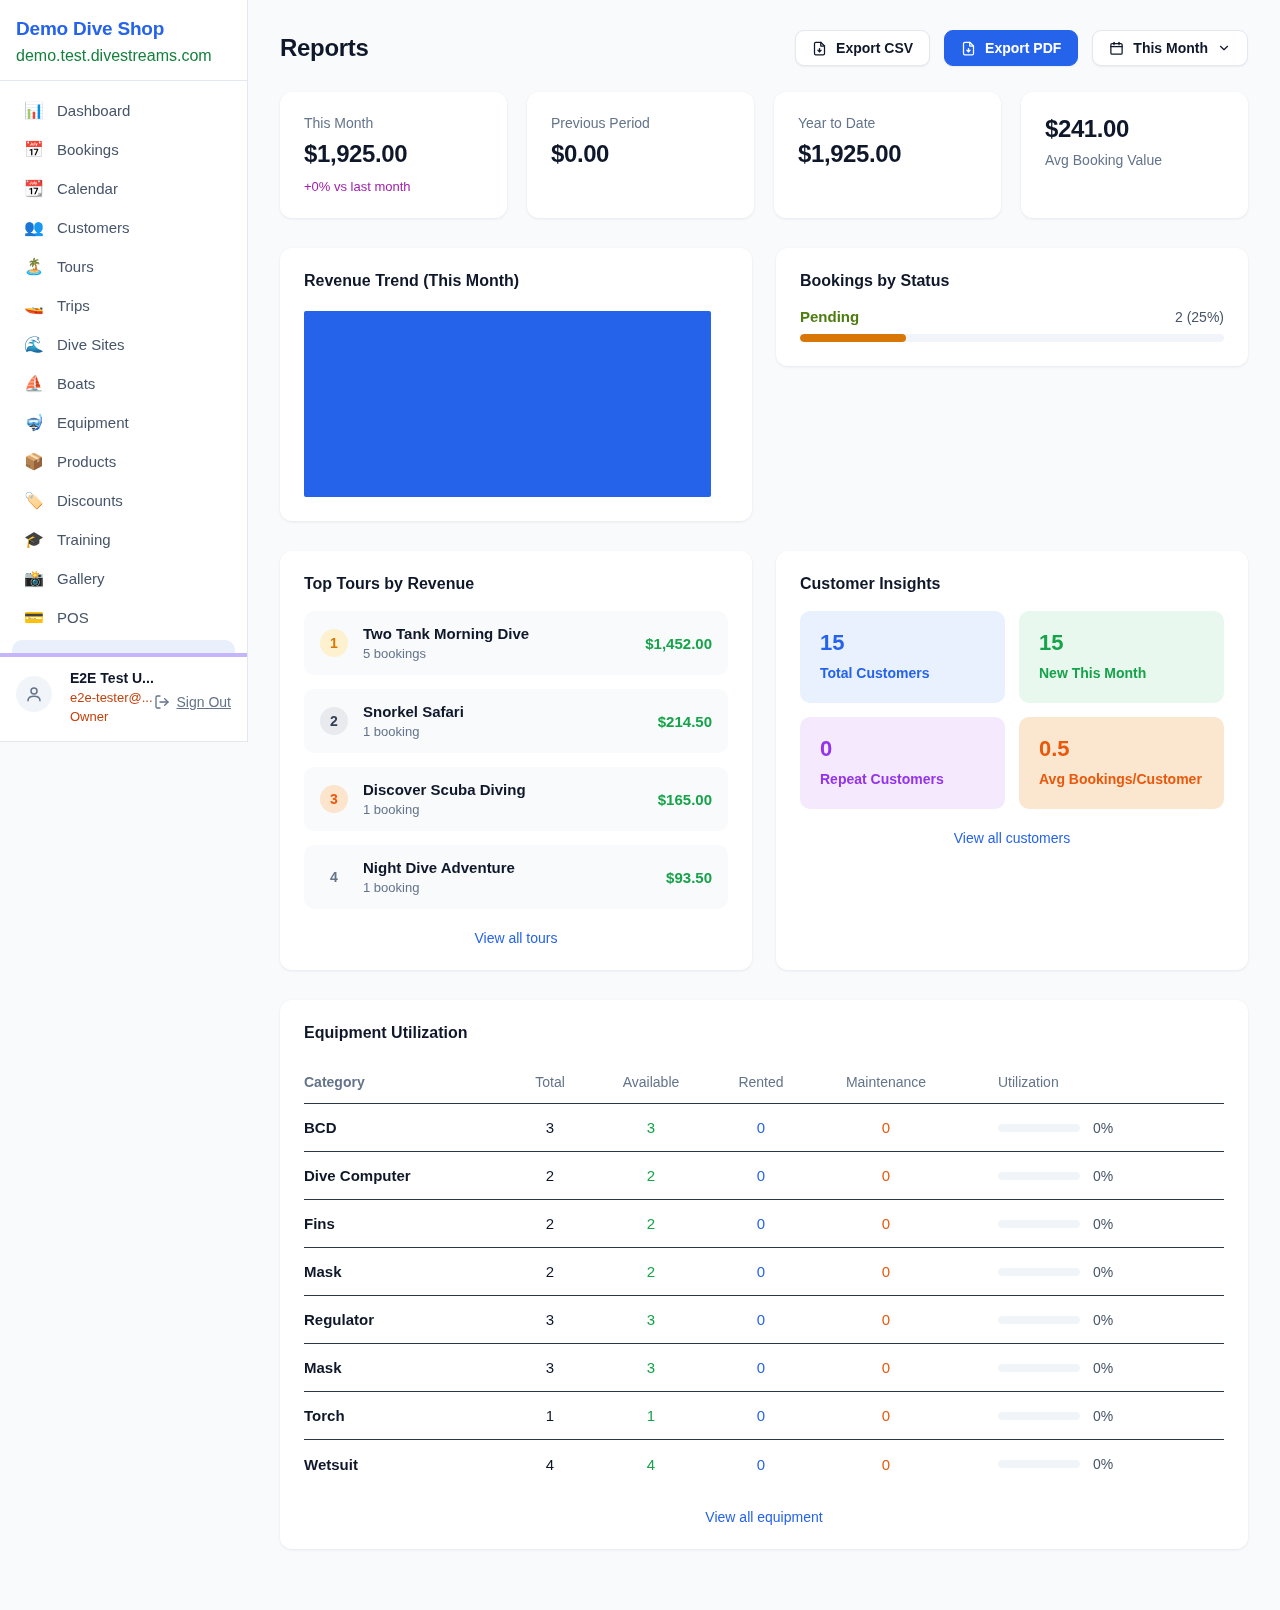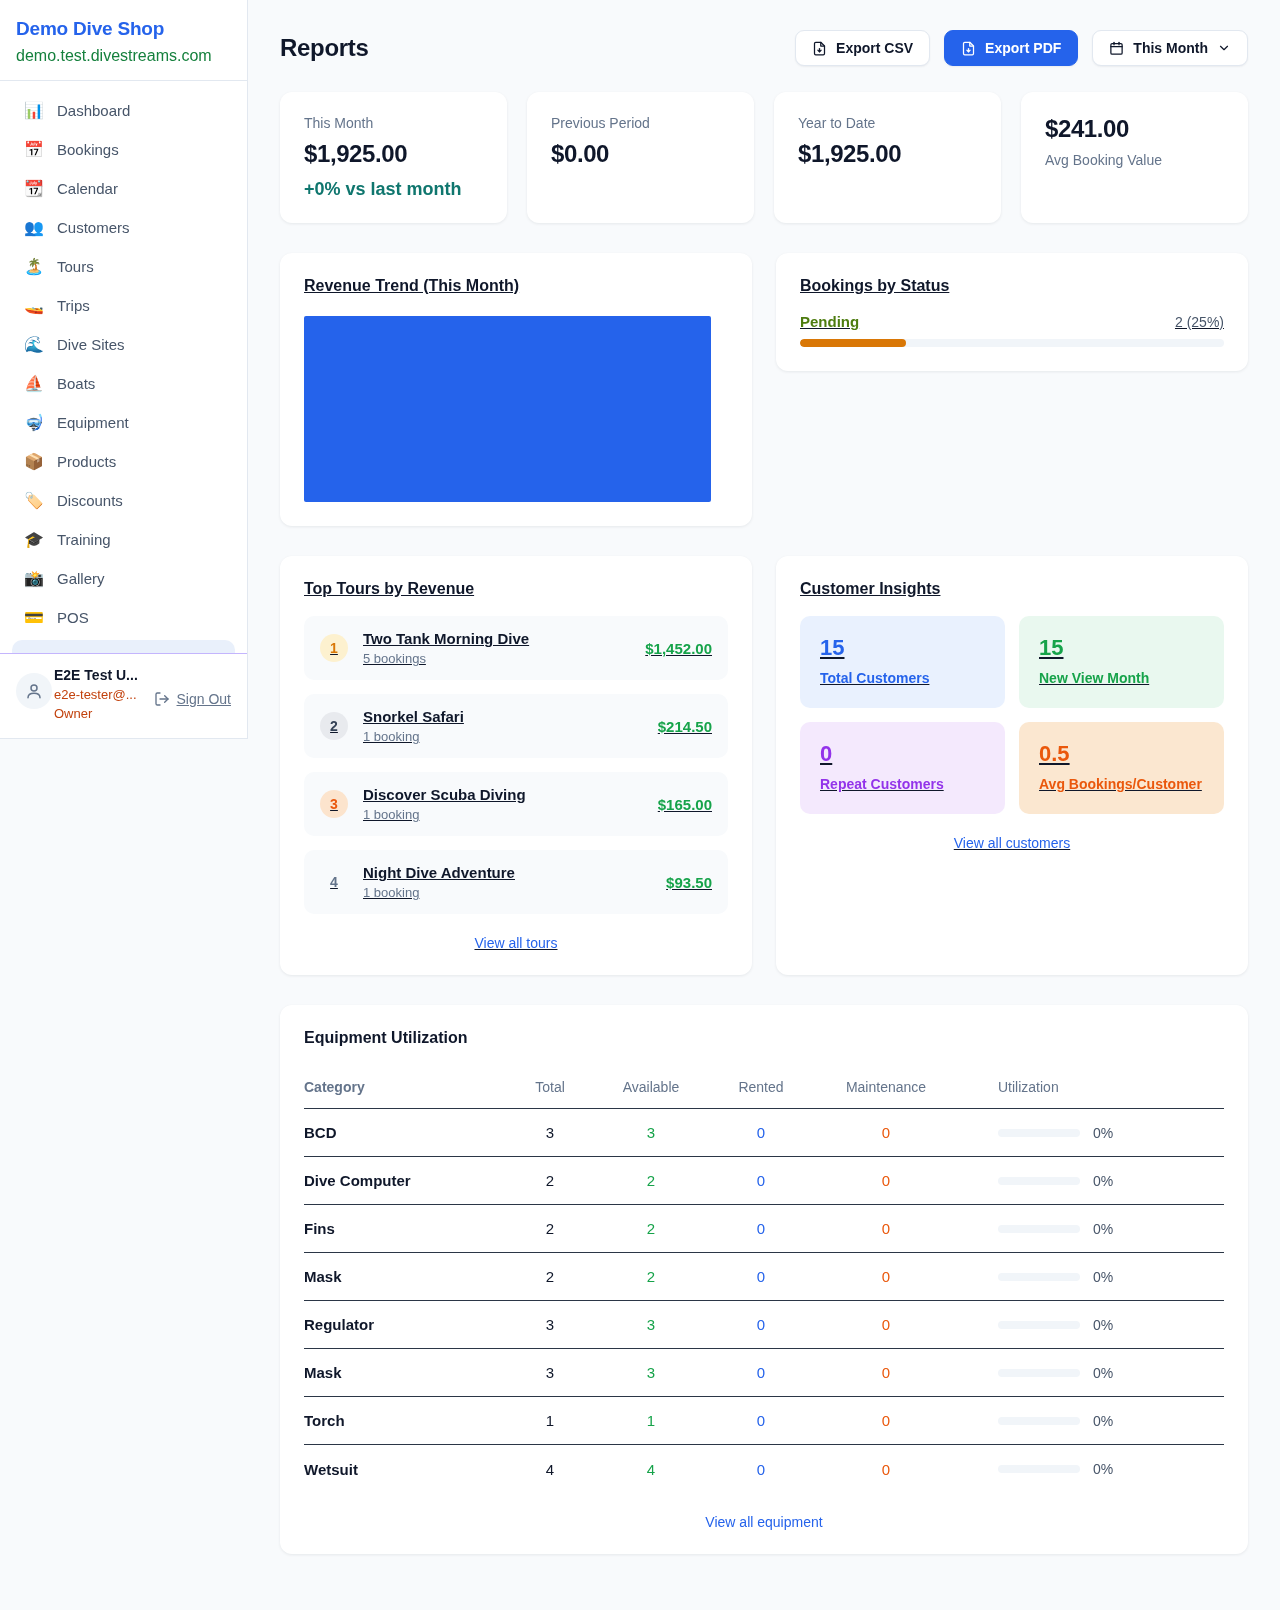--- a/index.html
+++ b/index.html
@@ -15,21 +15,21 @@
     border-right:1px solid #e2e8f0; border-bottom:1px solid #e2e8f0;
   }
   .brand { padding:18px 16px 15px; border-bottom:1px solid #e2e8f0; }
   .brand h1 { margin:0 0 7px; font-size:19px; font-weight:800; color:#2563eb; letter-spacing:-0.2px; }
   .brand .domain { font-size:16px; color:#15803d; }
   .nav { padding:10px 12px 0; }
   .nav-item { display:flex; align-items:center; gap:13px; padding:11px 12px; border-radius:8px;
               font-size:15px; color:#475569; cursor:pointer; }
   .nav-icon { width:20px; text-align:center; font-size:16px; line-height:1; }
   .active-stub { height:13px; margin:3px 12px 0; background:#e9f0fb; border-radius:10px 10px 0 0; }
-  .user-section { border-top:1px solid #c4b5fd; padding:13px 16px 14px; display:flex; gap:2px; align-items:flex-start; }
+  .user-section { border-top:4px solid #c4b5fd; padding:13px 16px 14px; display:flex; gap:18px; align-items:flex-start; }
   .avatar { width:36px; height:36px; flex:0 0 36px; border-radius:50%; background:#f1f5f9;
             display:flex; align-items:center; justify-content:center; color:#64748b; margin-top:6px; }
   .user-info { flex:1; min-width:0; }
   .user-name { font-size:14px; font-weight:700; margin-bottom:3px; white-space:nowrap; }
   .user-email, .user-role { font-size:13px; color:#c2410c; line-height:1.45; white-space:nowrap; }
   .signout { display:flex; align-items:center; gap:7px; color:#64748b; font-size:14px; cursor:pointer;
              align-self:center; margin-top:8px;text-decoration:underline; }
   
   main { margin-left:248px; padding:30px 32px 44px; }
   .page-header { display:flex; align-items:center; margin-bottom:26px;gap:12px; }
@@ -39,23 +39,23 @@
          background:#fff; border:1px solid #e2e8f0; font-size:14px; font-weight:700; color:#0f172a;
          box-shadow:0 1px 2px rgba(15,23,42,.06); cursor:pointer; }
   .btn.primary { background:#2563eb; border-color:#2563eb; color:#fff; }
   .btn svg { flex:0 0 auto; }
   .card { background:#fff; border-radius:12px; box-shadow:0 1px 3px rgba(15,23,42,.08); }
   
   .stats { display:grid; grid-template-columns:repeat(4,1fr); gap:20px; margin-bottom:30px; }
   .stat-card { padding:23px 24px; min-height:126px; }
   .stat-label { font-size:14px; color:#64748b; margin-bottom:9px; }
   .stat-value { font-size:24px; font-weight:800; letter-spacing:-0.4px; }
-  .stat-delta { font-size:18px; font-weight:700; color:#0f766e; margin-top:11px; }
-  
-  .grid2 { display:grid; grid-template-columns:1fr 1fr; gap:24px; margin-bottom:30px;text-decoration:underline; }
+  .stat-delta { font-size:13px; font-weight:400; color:#a21caf; margin-top:11px; }
+  
+  .grid2 { display:grid; grid-template-columns:1fr 1fr; gap:24px; margin-bottom:30px; }
   .grid2.top { align-items:start; }
   .panel { padding:24px; }
   .panel-title { font-size:16px; font-weight:700; margin-bottom:18px; }
   .chart-block { height:186px; width:96%; background:#2563eb; border-radius:2px; margin-top:21px; }
   
   .status-row { margin-top:14px; }
   .status-head { display:flex; justify-content:space-between; align-items:baseline; margin-bottom:9px; }
   .status-label { font-size:15px; font-weight:700; }
   .status-count { font-size:14px; color:#475569; }
   .track { height:8px; background:#f1f5f9; border-radius:4px; overflow:hidden; }
@@ -300,21 +300,21 @@
     </div>
     <div class="card panel">
       <div class="panel-title">Customer Insights</div>
       <div class="tiles" id="insight-tiles">
           <div class="tile" style="background: rgb(233, 241, 254);">
             <div class="tile-value" style="color: rgb(37, 99, 235);">15</div>
             <div class="tile-label" style="color: rgb(37, 99, 235);">Total Customers</div>
           </div>
           <div class="tile" style="background: rgb(233, 248, 239);">
             <div class="tile-value" style="color: rgb(22, 163, 74);">15</div>
-            <div class="tile-label" style="color: rgb(22, 163, 74);">New View Month</div>
+            <div class="tile-label" style="color: rgb(22, 163, 74);">New This Month</div>
           </div>
           <div class="tile" style="background: rgb(244, 233, 253);">
             <div class="tile-value" style="color: rgb(147, 51, 234);">0</div>
             <div class="tile-label" style="color: rgb(147, 51, 234);">Repeat Customers</div>
           </div>
           <div class="tile" style="background: rgb(251, 231, 208);">
             <div class="tile-value" style="color: rgb(234, 88, 12);">0.5</div>
             <div class="tile-label" style="color: rgb(234, 88, 12);">Avg Bookings/Customer</div>
           </div>
         </div>

